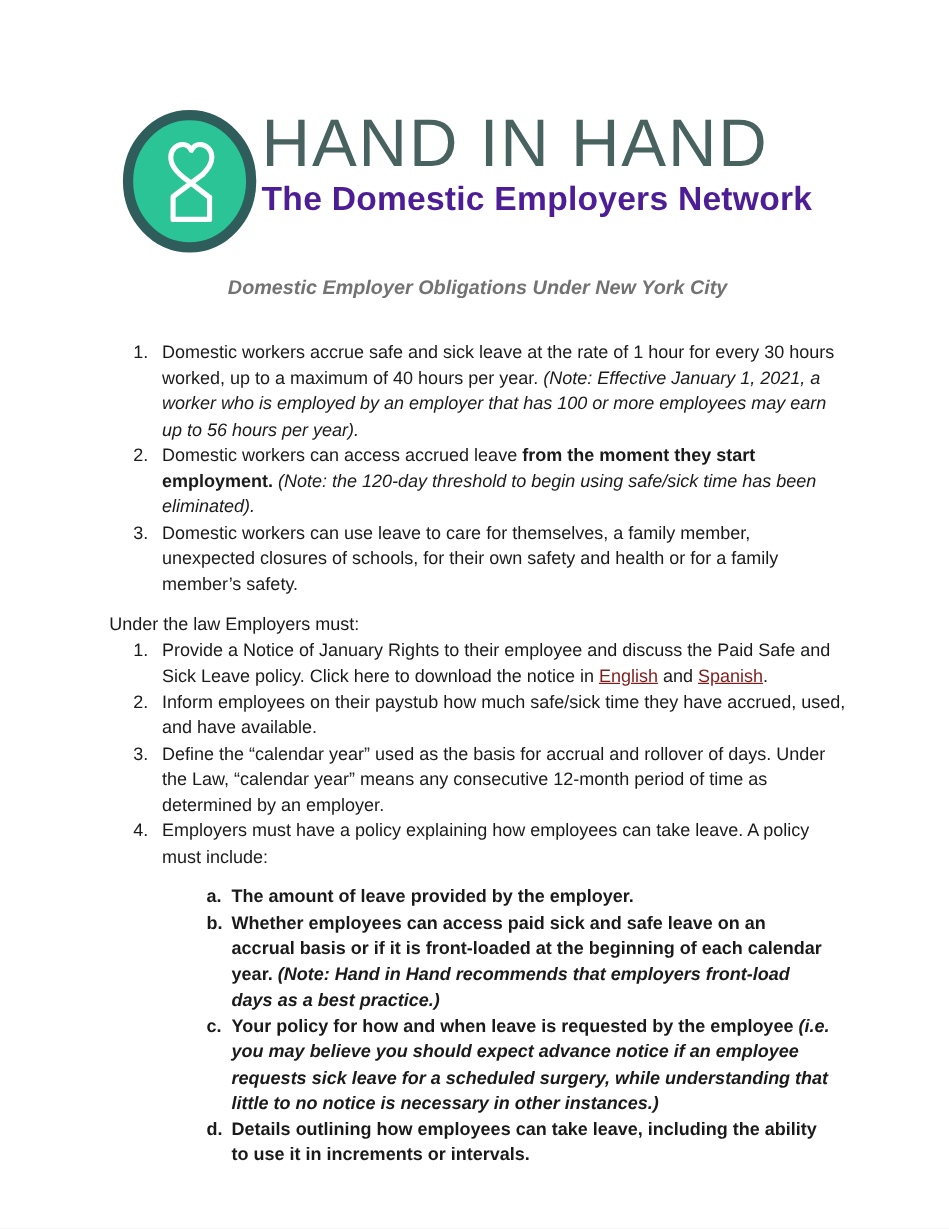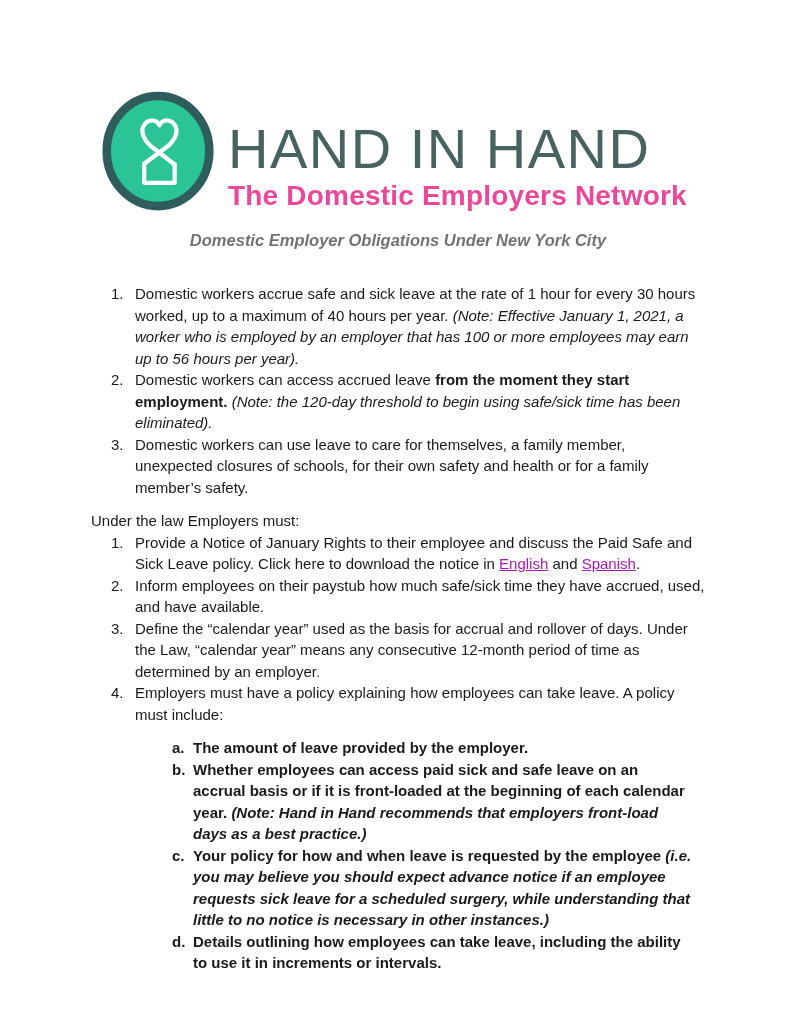--- a/index.html
+++ b/index.html
@@ -9,49 +9,49 @@
     margin:0 auto;
     background:#ffffff;
     font-family:"Liberation Sans",sans-serif;
     font-size:15px;line-height:21.5px;
     color:#1a1a1a;
     box-sizing:border-box;
     padding:90px 86px 0 91px;
     overflow:hidden;
   }
   
-  .logo-row{display:flex;align-items:flex-end;gap:13px;margin-left:10px;}
+  .logo-row{display:flex;align-items:flex-start;gap:3px;margin-left:10px;}
   .logo-icon{width:114px;height:122px;flex:none;display:block;}
   .logo-text{display:flex;flex-direction:column;justify-content:center;}
   .logo-title{
     font-size:56px;line-height:58px;font-weight:300;
     letter-spacing:1.5px;color:#47625f;white-space:nowrap;
   }
   .logo-subtitle{
     font-size:28px;line-height:33px;font-weight:600;
-    letter-spacing:.2px;color:#ec4899;white-space:nowrap;margin-top:1px;
+    letter-spacing:.2px;color:#4c1d95;white-space:nowrap;margin-top:1px;
   }
   
   .doc-heading{
     margin-top:16px;text-align:center;
     font-weight:bold;font-style:italic;
     font-size:16.5px;line-height:25px;color:#737373;
   }
   
   .intro{margin:30px 0 0 0;}
   .section-heading{margin:12px 0 0 0;font-weight:normal;}
   .numlist{list-style:none;margin:0;padding:0;counter-reset:num;}
   .numlist>li{counter-increment:num;position:relative;padding-left:44px;}
   .numlist>li::before{content:counter(num) ".";position:absolute;left:20px;top:0;}
   .sublist{list-style:none;margin:12px;padding:0;counter-reset:alpha;font-weight:bold;}
   .sublist>li{counter-increment:alpha;position:relative;padding-left:46px;}
   .sublist>li::before{content:counter(alpha,lower-alpha) ".";position:absolute;left:25px;top:0;}
   .seg.b{font-weight:bold;}
   .seg.i{font-style:italic;}
-  a.inline-link{color:#a21caf;text-decoration:underline;cursor:pointer;}
+  a.inline-link{color:#7f1d1d;text-decoration:underline;cursor:pointer;}
 </style>
 </head>
 <body>
 
 <div class="page">
 
   <div class="logo-row">
     <svg class="logo-icon" viewBox="0 0 120 128" aria-hidden="true">
       <ellipse cx="60" cy="64" rx="54" ry="58" fill="#2bc496" stroke="#2f5d5c" stroke-width="9"></ellipse>
       <path d="M71.5 58 C76.9 52.6 79.5 47.9 79.5 43 C79.5 36.4 74.6 31.8 69 31.8 C65.6 31.8 63 33.9 61.5 36.9 C60 33.9 57.4 31.8 54 31.8 C48.4 31.8 43.5 36.4 43.5 43 C43.5 51 50 57.6 58 63.2 L77.5 78.2" fill="none" stroke="#ffffff" stroke-width="4.5" stroke-linecap="round" stroke-linejoin="round"></path>

